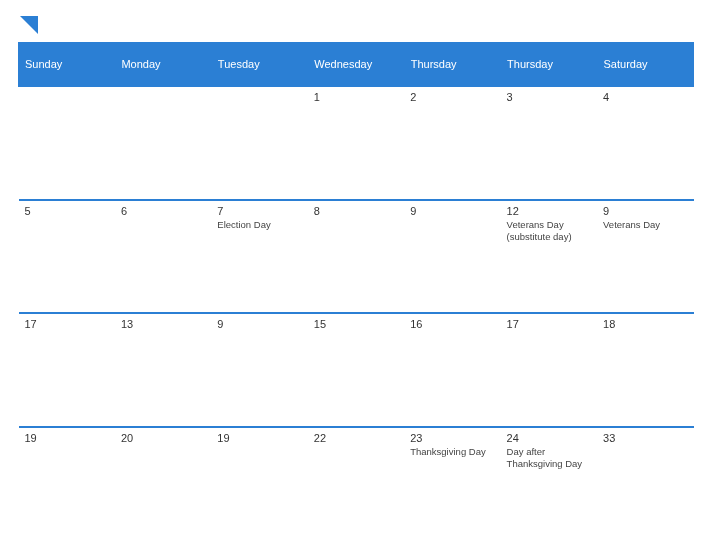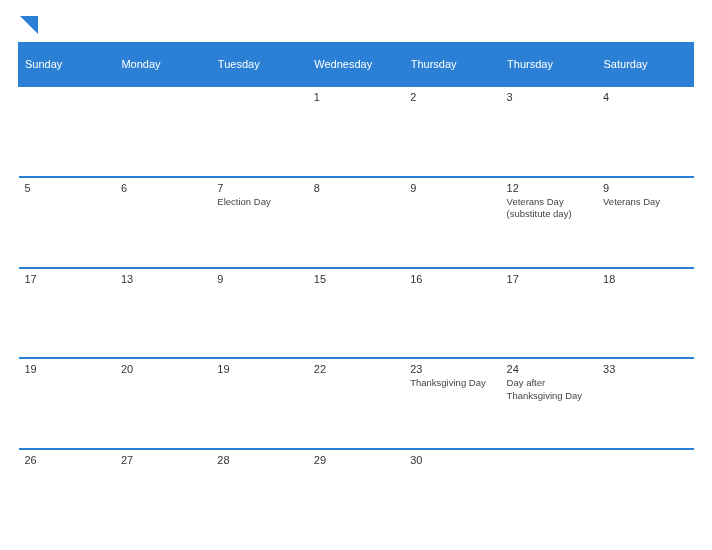--- a/index.html
+++ b/index.html
@@ -219,34 +219,15 @@
           </td>
           <td>
             <span class="day-num">24</span>
             <span class="day-event">Day after</span>
             <span class="day-event">Thanksgiving Day</span>
           </td>
           <td>
             <span class="day-num">33</span>
           </td>
         </tr>
-        <tr>
-          <td>
-            <span class="day-num">26</span>
-          </td>
-          <td>
-            <span class="day-num">27</span>
-          </td>
-          <td>
-            <span class="day-num">28</span>
-          </td>
-          <td>
-            <span class="day-num">29</span>
-          </td>
-          <td>
-            <span class="day-num">30</span>
-          </td>
-          <td class="empty"></td>
-          <td class="empty"></td>
-        </tr>
       </tbody>
   </table>
 </div>
 
 </body></html>

